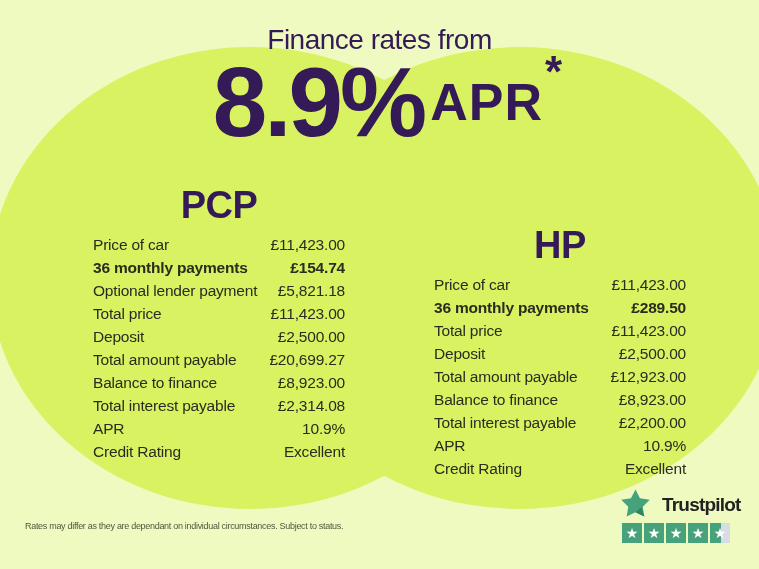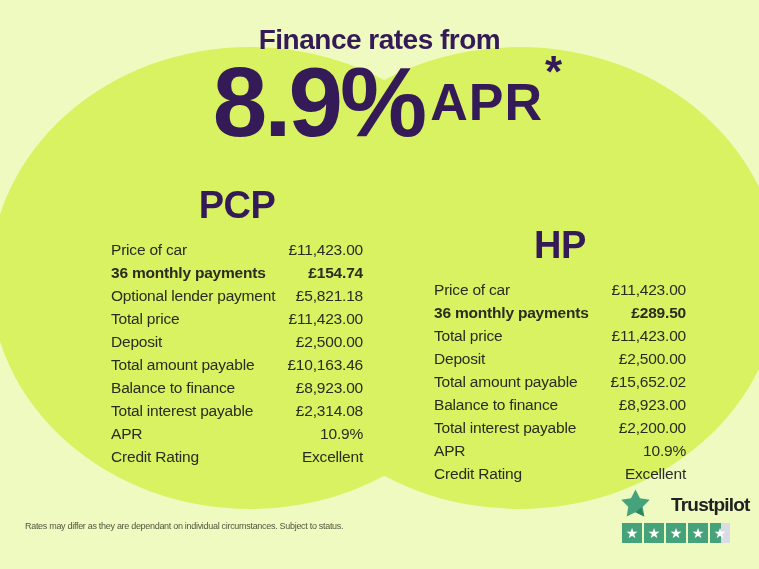--- a/index.html
+++ b/index.html
@@ -7,58 +7,58 @@
     width:759px;height:569px;position:relative;overflow:hidden;
     background:var(--background,#EFFAC0);
     font-family:"Liberation Sans", sans-serif;
   }
   .blob{position:absolute;border-radius:50%;background:var(--blob-green,#D8F262);}
   .blob-left{left:-10px;top:47px;width:520px;height:462px;}
   .blob-right{left:258px;top:47px;width:522px;height:462px;}
 
   .title{
     position:absolute;top:26px;left:0;right:0;text-align:center;
-    color:var(--heading-purple,#341A57);font-size:28px;font-weight:bold;
+    color:var(--heading-purple,#341A57);font-size:28px;font-weight:normal;
     letter-spacing:-0.5px;line-height:28px;
   }
   .rate{
     position:absolute;top:53px;left:16px;right:0;
     display:flex;justify-content:center;align-items:center;
     color:var(--heading-purple,#341A57);
   }
   .rate-value{font-size:98px;font-weight:bold;letter-spacing:-3px;line-height:1;}
   .rate-unit{font-size:52px;font-weight:bold;letter-spacing:1px;margin-left:6px;}
   .rate-footnote{font-size:44px;font-weight:bold;position:relative;top:-30px;margin-left:2px;}
 
   .col{position:absolute;top:186px;width:252px;}
-  .col-pcp{left:93px;margin-left:18px;}
+  .col-pcp{left:93px;}
   .col-hp{left:434px;margin-top:40px;}
   .col-heading{
     margin:0 0 12px 0;text-align:center;font-size:38px;line-height:38px;
     font-weight:bold;color:var(--heading-purple,#341A57);letter-spacing:-0.5px;
   }
   .row{
-    display:flex;justify-content:space-between;align-items:flex-end;
+    display:flex;justify-content:space-between;align-items:flex-start;
     height:23px;font-size:15.5px;letter-spacing:-0.2px;
     color:var(--body-text,#2B2B1F);
   }
   .row.bold{font-weight:bold;}
   .row-label{white-space:nowrap;}
   .row-value{white-space:nowrap;text-align:right;}
 
   .disclaimer{
     position:absolute;left:25px;top:520px;
     font-size:9px;line-height:12.5px;letter-spacing:-0.3px;
     color:var(--disclaimer-text,#55553F);
   }
   .disclaimer div{white-space:nowrap;}
 
   .tp-logo{
     position:absolute;left:620px;top:489px;
-    display:flex;align-items:center;gap:20px;cursor:pointer;
+    display:flex;align-items:center;gap:11px;cursor:pointer;
   }
   .tp-star-main{width:31px;height:31px;color:var(--trustpilot-green,#46A27B);}
   .tp-star-main .main{fill:currentColor;}
   .tp-star-main .shade{fill:var(--trustpilot-star-dark,#2F8560);}
   .tp-brand{
     font-size:19px;font-weight:bold;letter-spacing:-0.8px;
     color:var(--trustpilot-text,#212121);
   }
   .tp-stars{position:absolute;left:622px;top:523px;display:flex;gap:2px;}
   .tp-box{
@@ -106,21 +106,21 @@
       <div class="row">
         <span class="row-label">Total price</span>
         <span class="row-value">£11,423.00</span>
       </div>
       <div class="row">
         <span class="row-label">Deposit</span>
         <span class="row-value">£2,500.00</span>
       </div>
       <div class="row">
         <span class="row-label">Total amount payable</span>
-        <span class="row-value">£10,163.46</span>
+        <span class="row-value">£20,699.27</span>
       </div>
       <div class="row">
         <span class="row-label">Balance to finance</span>
         <span class="row-value">£8,923.00</span>
       </div>
       <div class="row">
         <span class="row-label">Total interest payable</span>
         <span class="row-value">£2,314.08</span>
       </div>
       <div class="row">
@@ -148,21 +148,21 @@
       <div class="row">
         <span class="row-label">Total price</span>
         <span class="row-value">£11,423.00</span>
       </div>
       <div class="row">
         <span class="row-label">Deposit</span>
         <span class="row-value">£2,500.00</span>
       </div>
       <div class="row">
         <span class="row-label">Total amount payable</span>
-        <span class="row-value">£15,652.02</span>
+        <span class="row-value">£12,923.00</span>
       </div>
       <div class="row">
         <span class="row-label">Balance to finance</span>
         <span class="row-value">£8,923.00</span>
       </div>
       <div class="row">
         <span class="row-label">Total interest payable</span>
         <span class="row-value">£2,200.00</span>
       </div>
       <div class="row">

